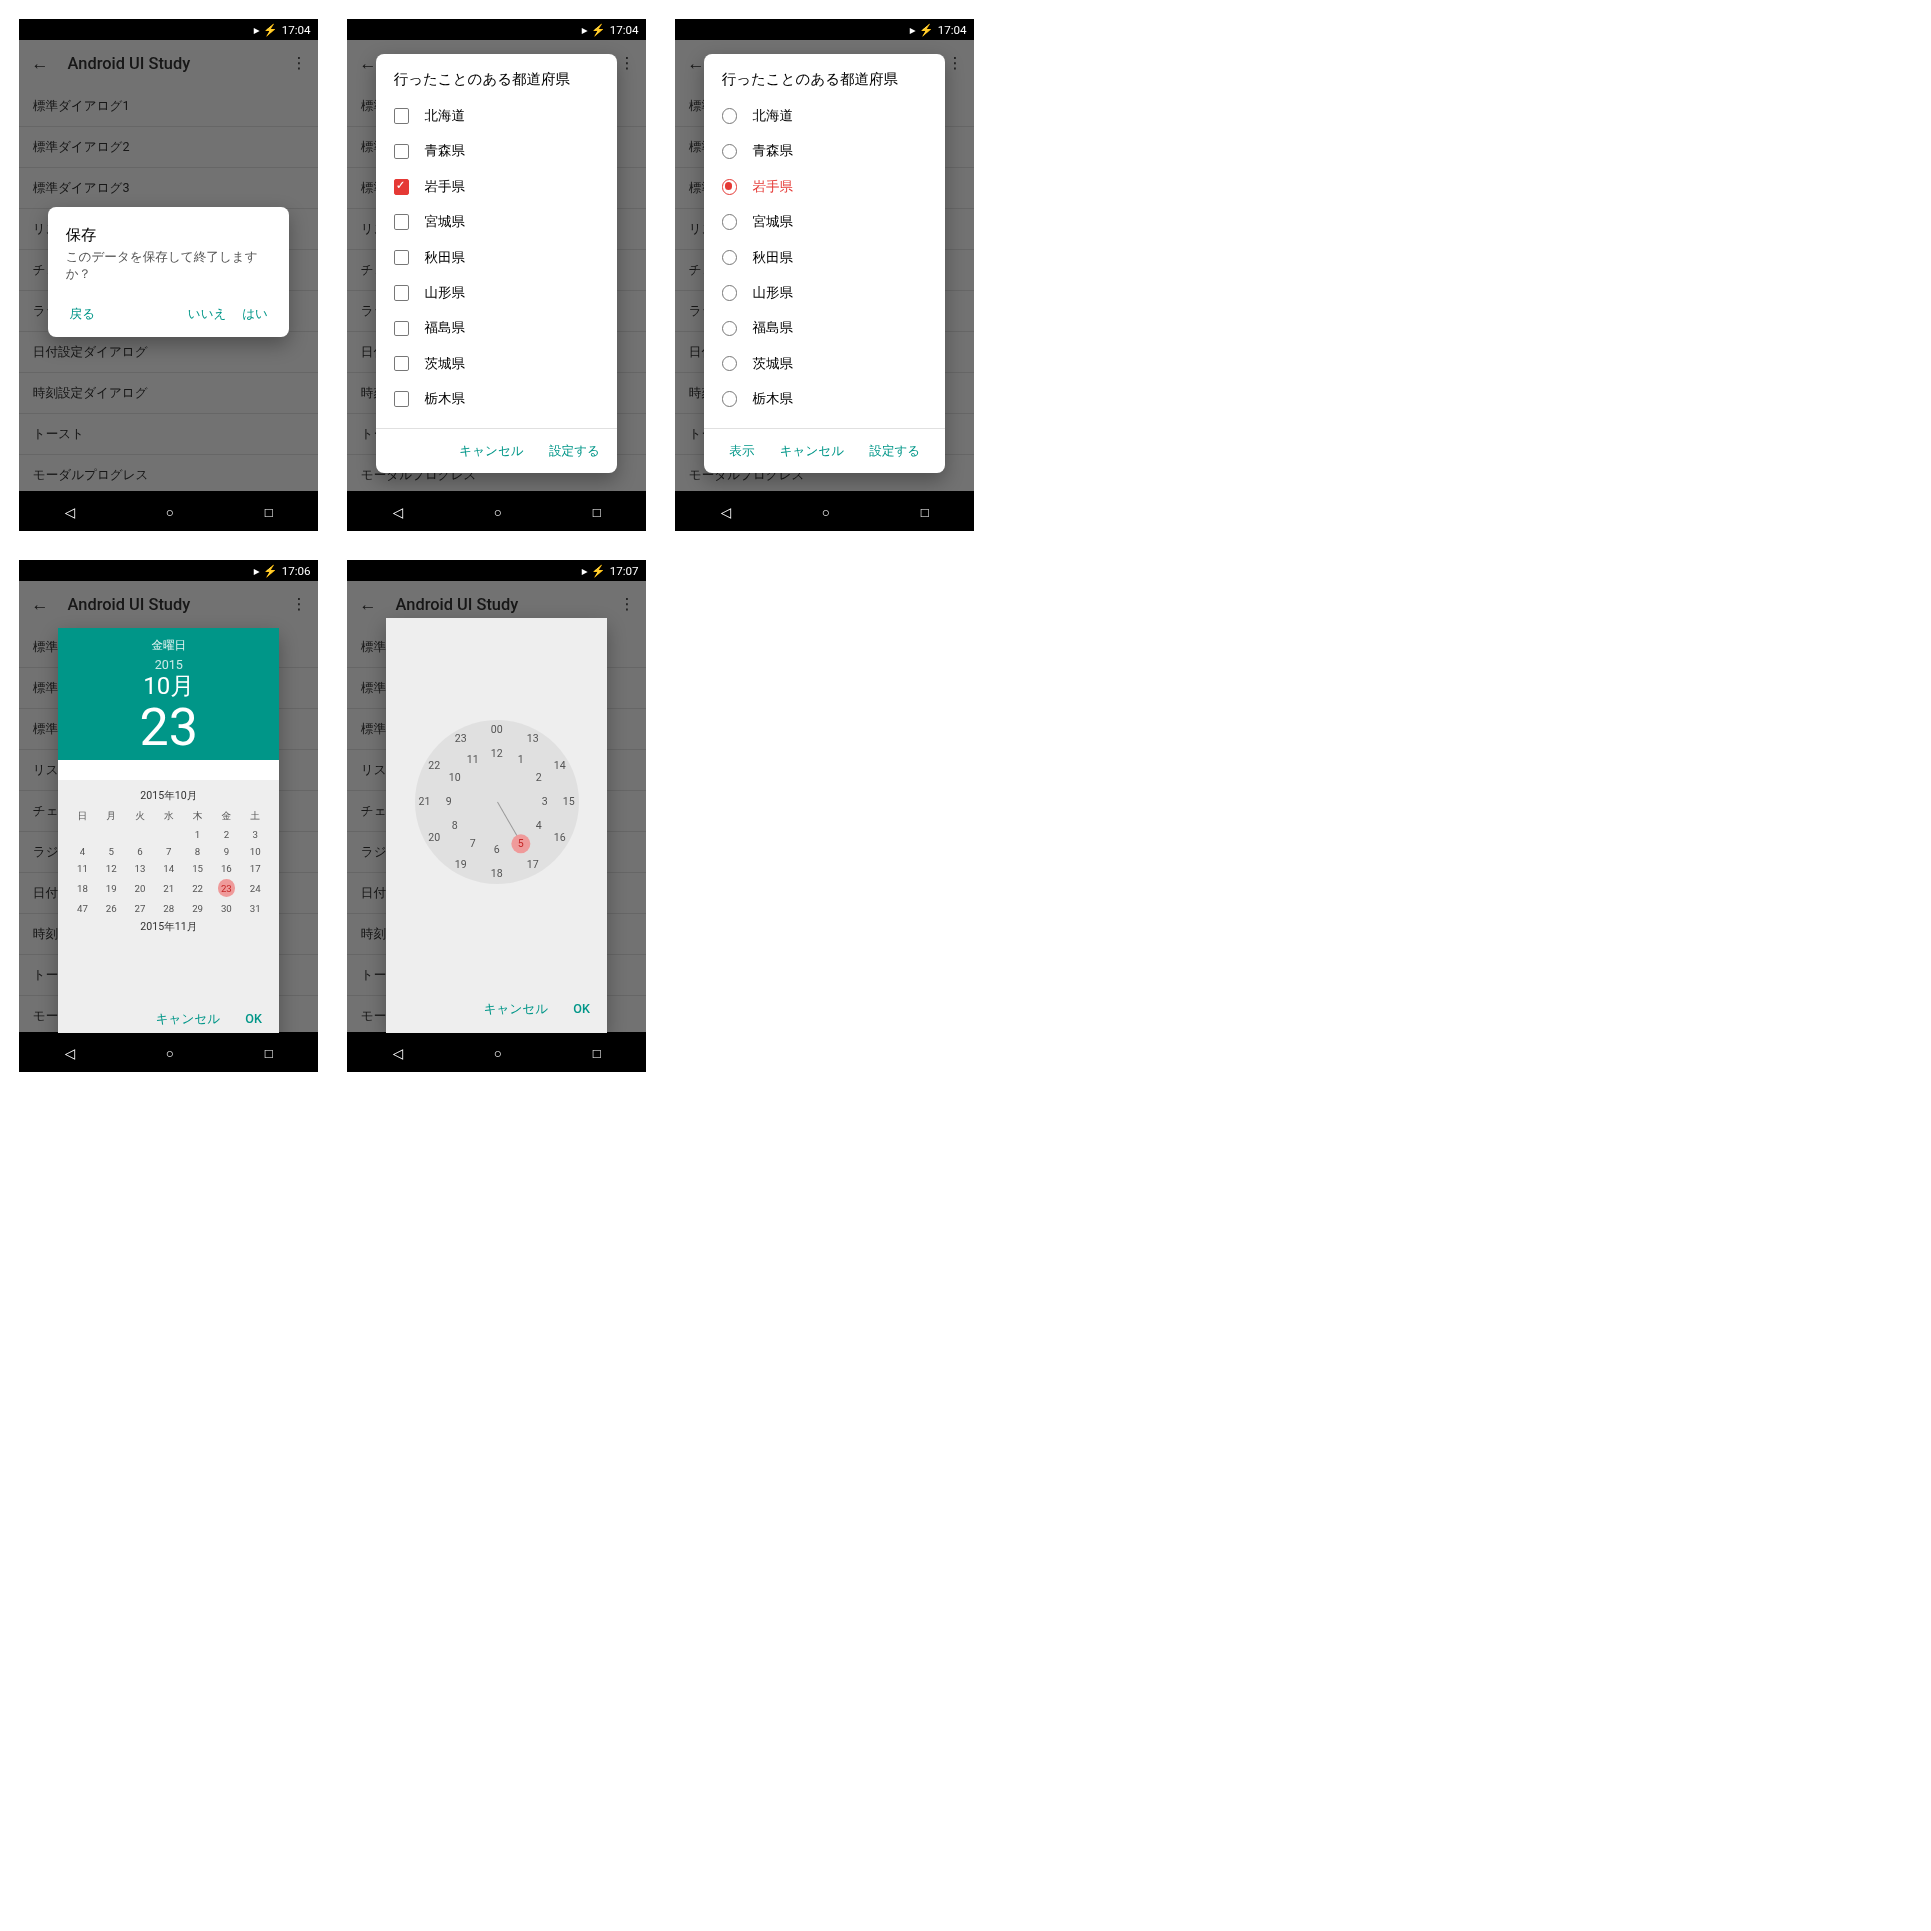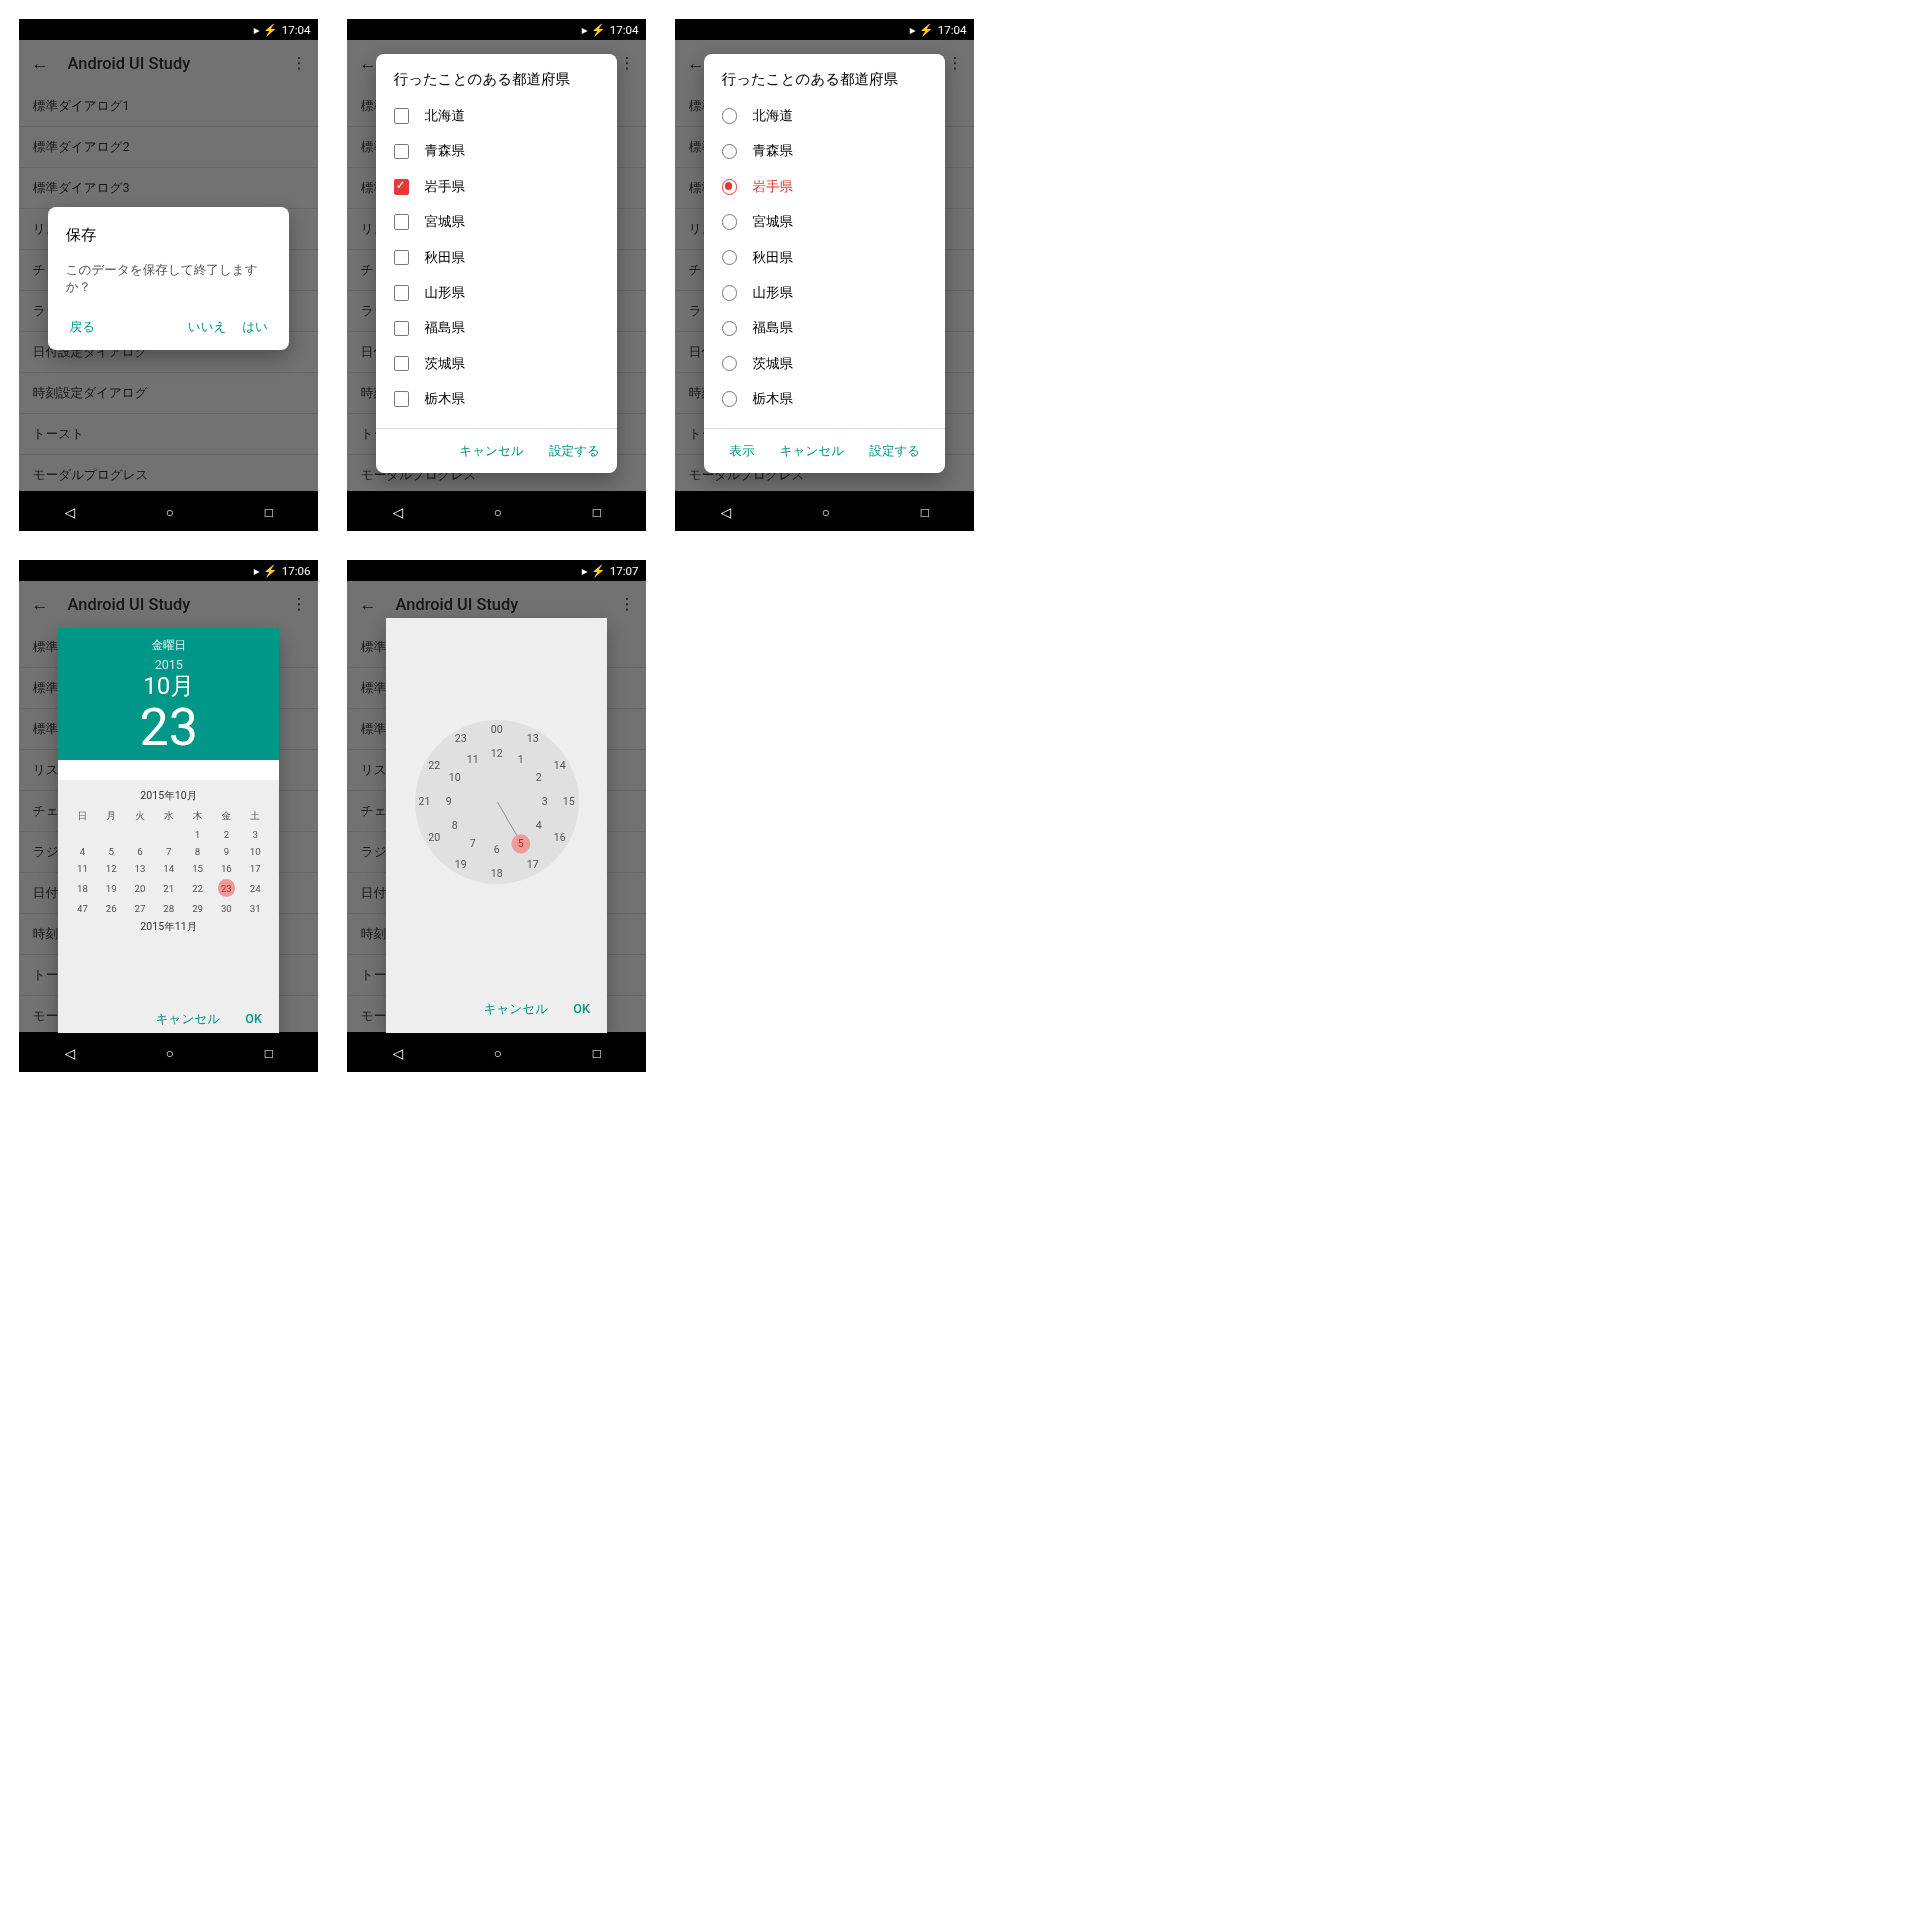--- a/index.html
+++ b/index.html
@@ -13,21 +13,21 @@
 .appbar .menu { font-size:15.4px; }
 .list { background:#fafafa; height:calc(100% - 68px - 39px); overflow:hidden; }
 .list-item { height:41px; padding:0 13.5px; display:flex; align-items:center; font-size:12.6px; color:#333; border-bottom:1px solid #e0e0e0; }
 .nav { position:absolute; bottom:0; left:0; right:0; height:39px; background:#000; display:flex; justify-content:space-around; align-items:center; color:#fff; }
 .nav span { font-size:13.5px; }
 .overlay { position:absolute; top:21px; left:0; right:0; bottom:39px; background:rgba(0,0,0,0.35); }
 .dim .appbar, .dim .list { filter:brightness(0.7); }
 .dialog { position:absolute; background:#fff; box-shadow:0 7.7px 19.3px rgba(0,0,0,0.3); border-radius:8px; }
 
 .d-save { top:188px; left:29px; right:29px; padding:17.4px 17.4px 7.7px; }
-.d-save h3 { font-size:15.4px; font-weight:500; margin-bottom:15px; }
+.d-save h3 { font-size:15.4px; font-weight:500; margin-bottom:2px; }
 .d-save p { font-size:12.6px; color:#555; margin-bottom:17.4px; line-height:1.4; }
 .d-actions { display:flex; justify-content:flex-end; gap:8px; }
 .d-actions.r-neutral { justify-content:space-between; }
 .d-actions .spacer { flex:1; }
 .d-btn { color:#009688; font-size:12.6px; font-weight:500; padding:5.8px 3.9px; cursor:pointer; }
 
 .d-list { top:35px; left:29px; right:29px; bottom:58px; display:flex; flex-direction:column; }
 .d-list h3 { font-size:14.5px; font-weight:500; padding:15.4px 17.4px 9.7px; }
 .d-list .items { flex:1; overflow:hidden; }
 .d-list .row { display:flex; align-items:center; padding:8.7px 17.4px; gap:15.4px; font-size:13.5px; }

